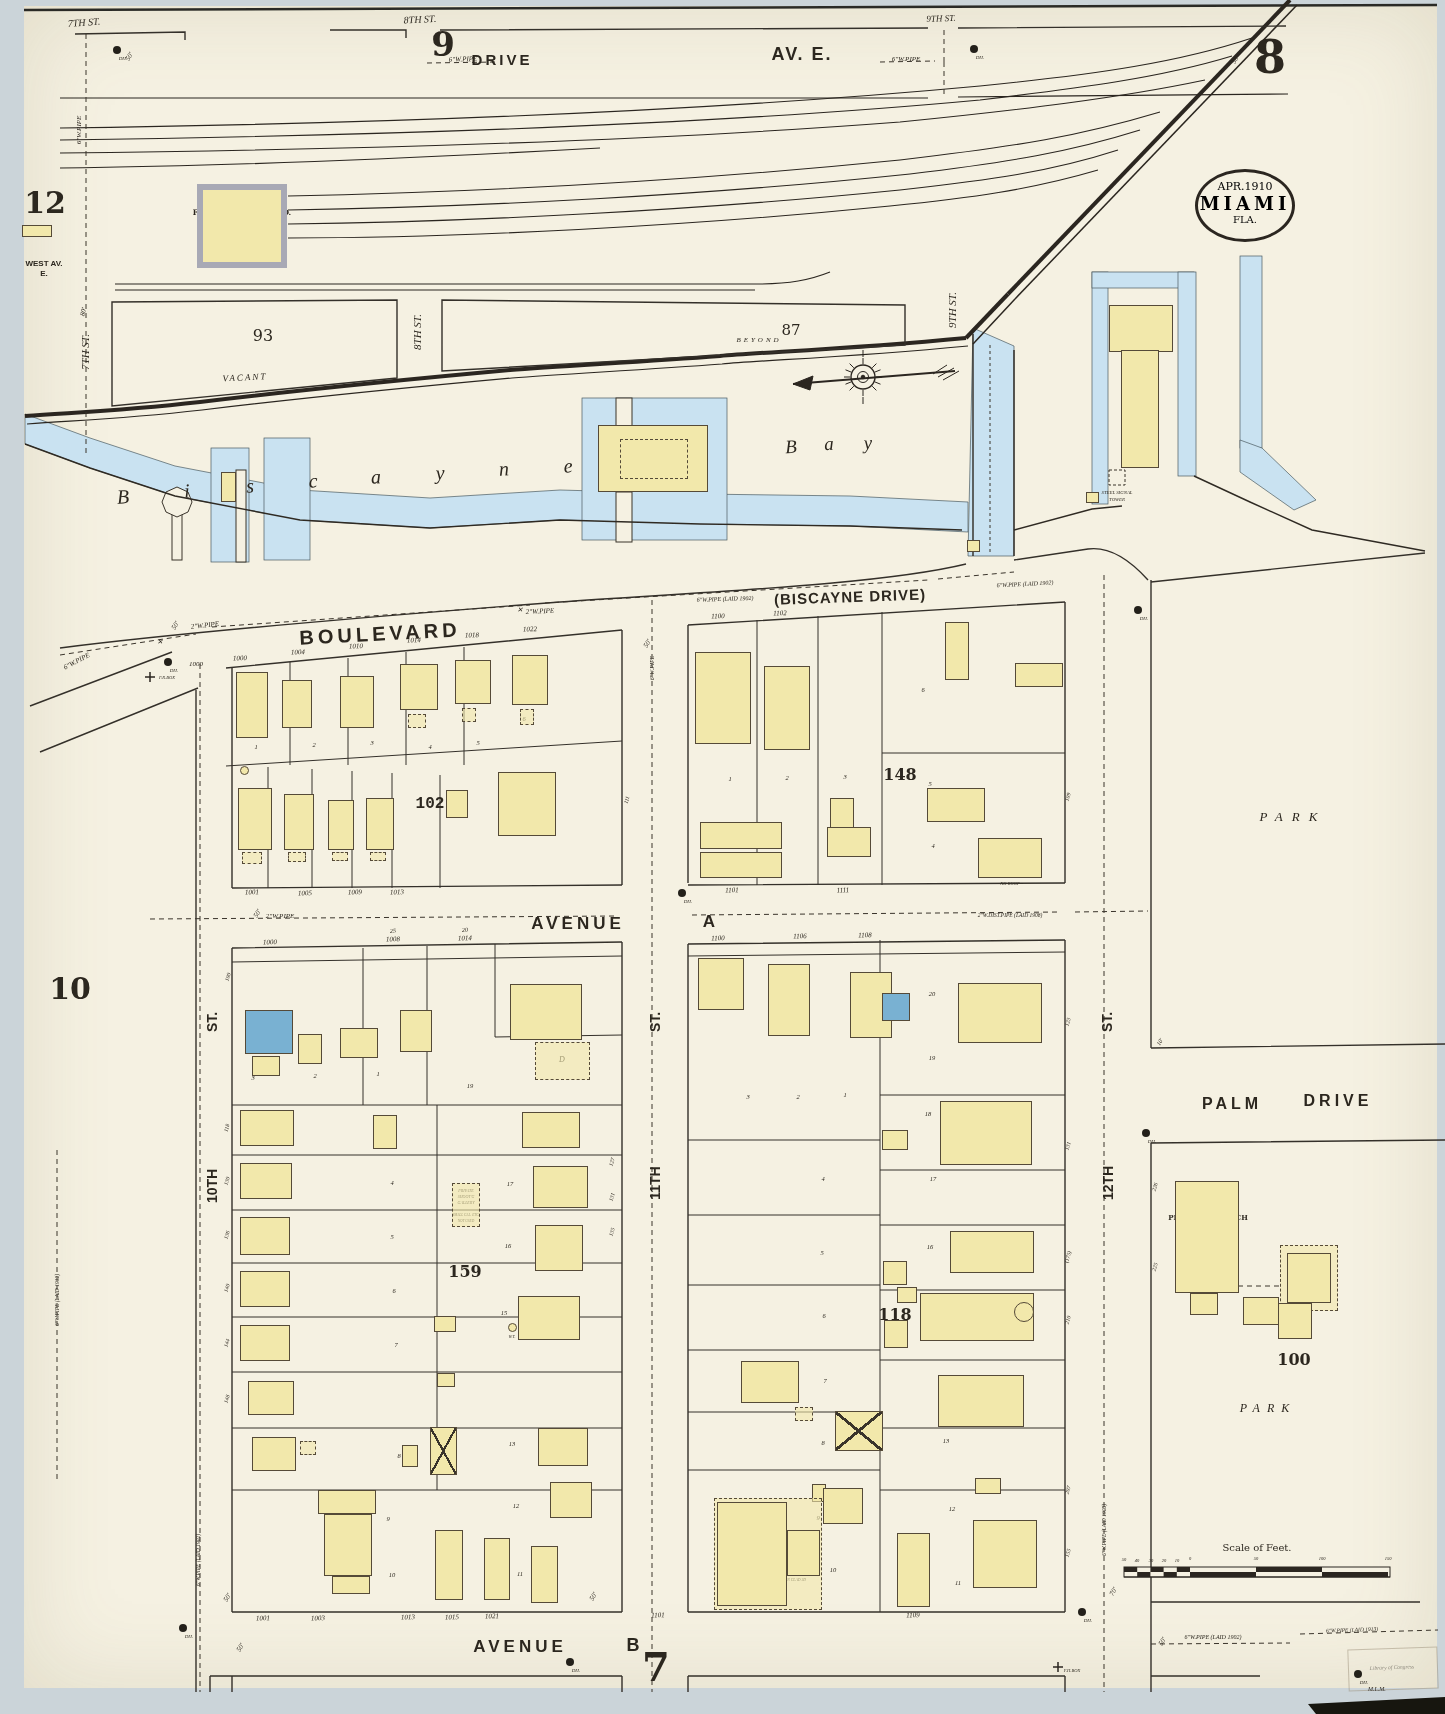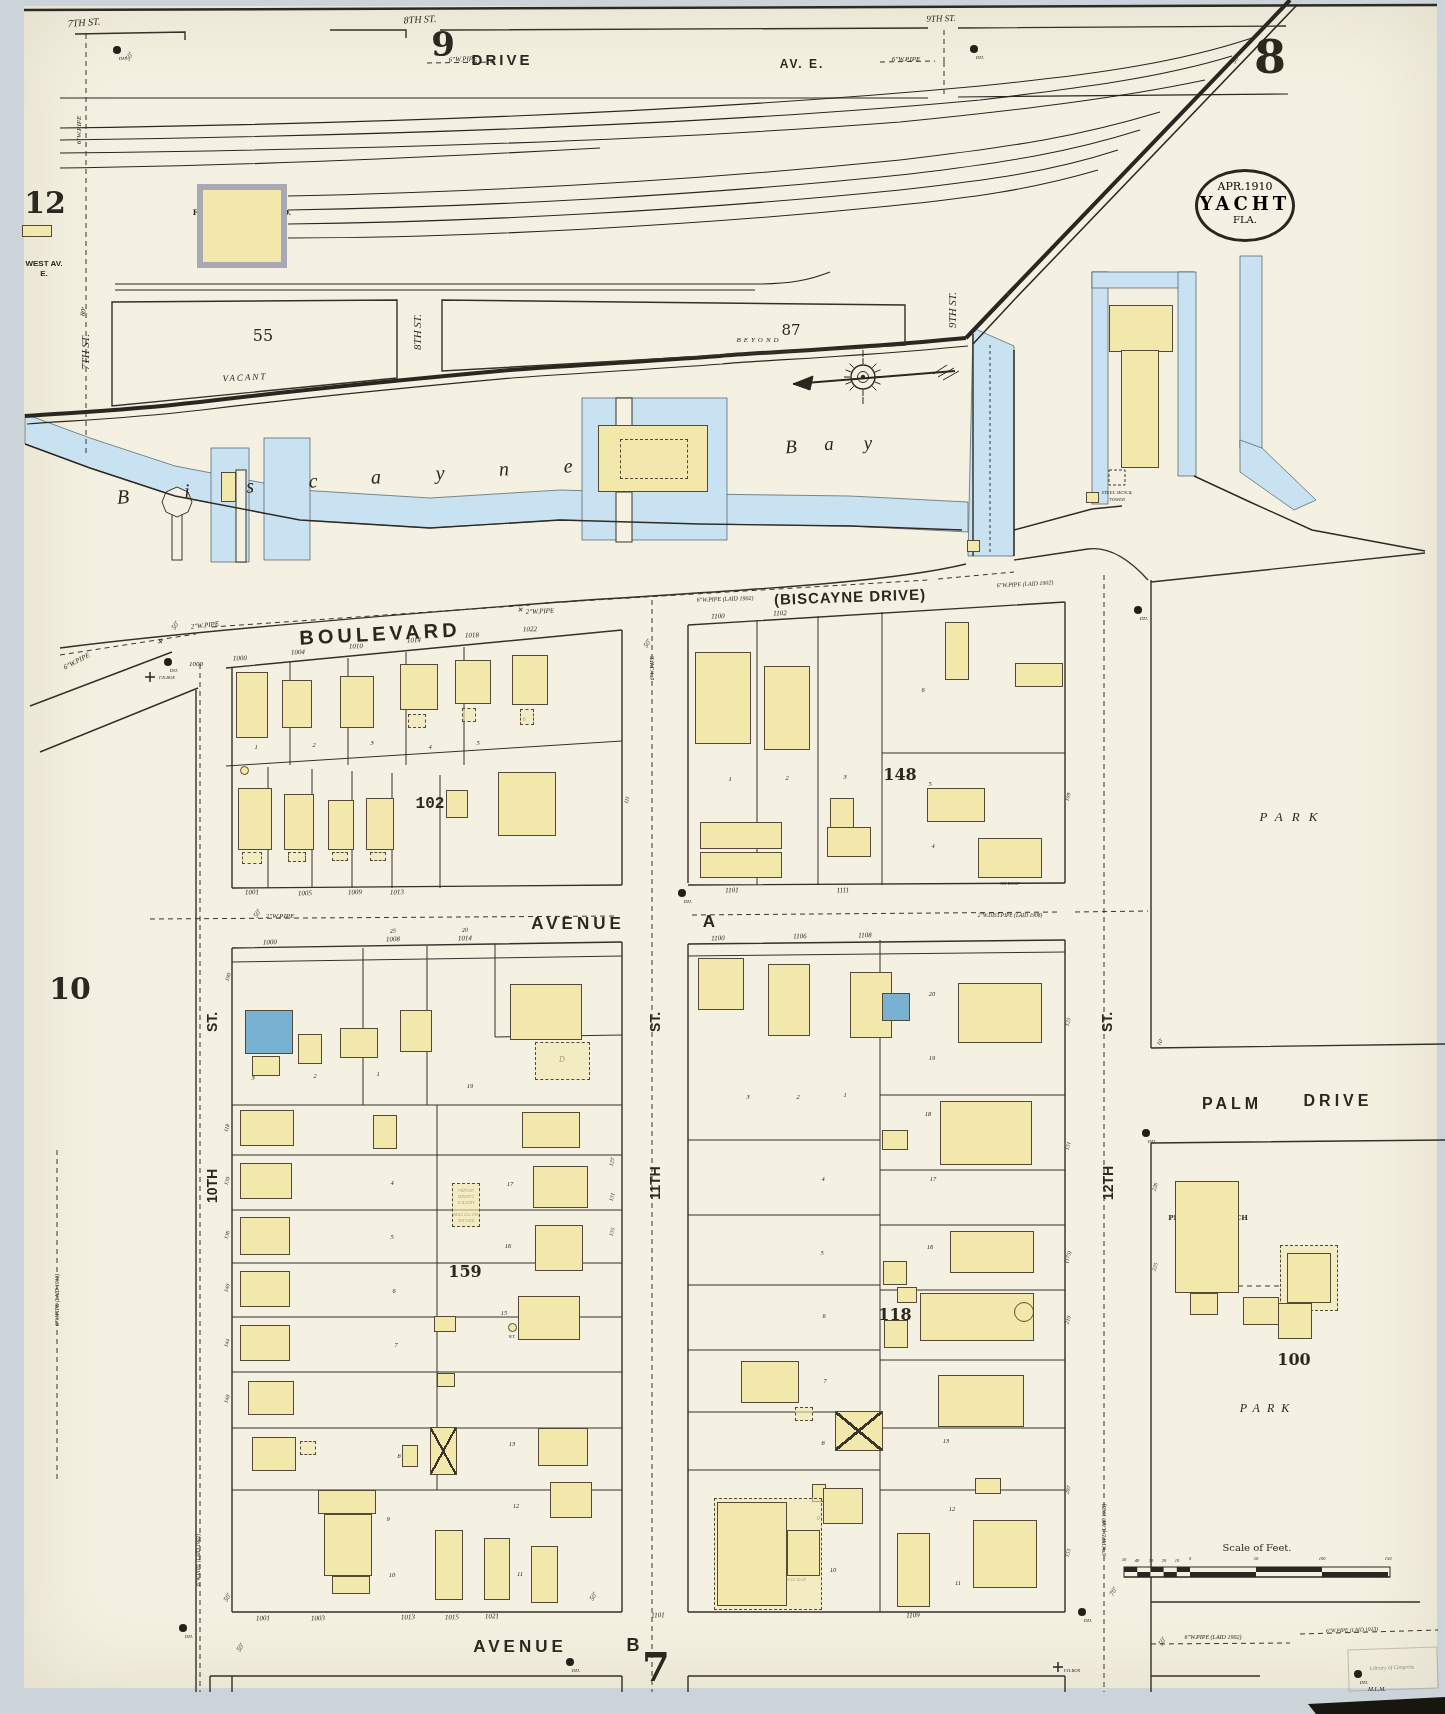--- a/index.html
+++ b/index.html
@@ -185,21 +185,21 @@
     <g stroke="#2b2620" stroke-width="1.5">
       <path d="M150,672 L150,682 M145,677 L155,677"></path>
       <path d="M1058,1662 L1058,1672 M1053,1667 L1063,1667"></path>
     </g>
 
     <polygon points="1308,1704 1445,1697 1445,1714 1316,1714" fill="#17160f"></polygon>
   </svg>
 
   <div id="map">
       <div class="lb c-sn" style="left: 502px; top: 60px; font-size: 15px; letter-spacing: 3px; transform: translate(-50%, -50%) rotate(0deg) scale(1);">DRIVE</div>
-      <div class="lb c-sn" style="left: 802px; top: 64px; font-size: 12px; letter-spacing: 2px; transform: translate(-50%, -50%) rotate(0deg) scale(1);">AV. E.</div>
+      <div class="lb c-sn" style="left: 802px; top: 54px; font-size: 18px; letter-spacing: 2px; transform: translate(-50%, -50%) rotate(0deg) scale(1);">AV. E.</div>
       <div class="lb c-sn" style="left: 380px; top: 634px; font-size: 20px; letter-spacing: 4px; transform: translate(-50%, -50%) rotate(-3deg) scale(1);">BOULEVARD</div>
       <div class="lb c-sn" style="left: 850px; top: 597px; font-size: 15px; letter-spacing: 1px; transform: translate(-50%, -50%) rotate(-2deg) scale(1);">(BISCAYNE  DRIVE)</div>
       <div class="lb c-sn" style="left: 578px; top: 924px; font-size: 17px; letter-spacing: 4px; transform: translate(-50%, -50%) rotate(0deg) scale(1);">AVENUE</div>
       <div class="lb c-sn" style="left: 709px; top: 922px; font-size: 17px; transform: translate(-50%, -50%) rotate(0deg) scale(1);">A</div>
       <div class="lb c-sn" style="left: 520px; top: 1647px; font-size: 17px; letter-spacing: 4px; transform: translate(-50%, -50%) rotate(0deg) scale(1);">AVENUE</div>
       <div class="lb c-sn" style="left: 633px; top: 1645px; font-size: 18px; transform: translate(-50%, -50%) rotate(0deg) scale(1);">B</div>
       <div class="lb c-sn" style="left: 1232px; top: 1104px; font-size: 16px; letter-spacing: 4px; transform: translate(-50%, -50%) rotate(0deg) scale(1);">PALM</div>
       <div class="lb c-sn" style="left: 1338px; top: 1101px; font-size: 16px; letter-spacing: 4px; transform: translate(-50%, -50%) rotate(0deg) scale(1);">DRIVE</div>
       <div class="lb c-sn" style="left: 44px; top: 264px; font-size: 8px; transform: translate(-50%, -50%) rotate(0deg) scale(1);">WEST AV.</div>
       <div class="lb c-sn" style="left: 44px; top: 274px; font-size: 8px; transform: translate(-50%, -50%) rotate(0deg) scale(1);">E.</div>
@@ -214,21 +214,21 @@
       <div class="lb c-sn" style="left: 655px; top: 1022px; font-size: 14px; transform: translate(-50%, -50%) rotate(-90deg) scale(1);">ST.</div>
       <div class="lb c-sn" style="left: 655px; top: 1183px; font-size: 14px; transform: translate(-50%, -50%) rotate(-90deg) scale(1);">11TH</div>
       <div class="lb c-sn" style="left: 1107px; top: 1022px; font-size: 14px; transform: translate(-50%, -50%) rotate(-90deg) scale(1);">ST.</div>
       <div class="lb c-sn" style="left: 1108px; top: 1183px; font-size: 14px; transform: translate(-50%, -50%) rotate(-90deg) scale(1);">12TH</div>
       <div class="lb c-it" style="left: 1293px; top: 817px; font-size: 13px; letter-spacing: 9px; transform: translate(-50%, -50%) rotate(0deg) scale(1);">PARK</div>
       <div class="lb c-it" style="left: 1268px; top: 1408px; font-size: 12px; letter-spacing: 7px; transform: translate(-50%, -50%) rotate(0deg) scale(1);">PARK</div>
       <div class="lb c-bg" style="left: 443px; top: 45px; font-size: 34px; transform: translate(-50%, -50%) rotate(0deg) scale(1);">9</div>
       <div class="lb c-bg" style="left: 45px; top: 203px; font-size: 30px; transform: translate(-50%, -50%) rotate(0deg) scale(1);">12</div>
       <div class="lb c-bg" style="left: 70px; top: 989px; font-size: 30px; transform: translate(-50%, -50%) rotate(0deg) scale(1);">10</div>
       <div class="lb c-bg" style="left: 656px; top: 1667px; font-size: 40px; transform: translate(-50%, -50%) rotate(0deg) scale(1);">7</div>
-      <div class="lb c-se" style="left: 263px; top: 336px; font-size: 16px; transform: translate(-50%, -50%) rotate(0deg) scale(1);">55</div>
+      <div class="lb c-se" style="left: 263px; top: 336px; font-size: 16px; transform: translate(-50%, -50%) rotate(0deg) scale(1);">93</div>
       <div class="lb c-se" style="left: 791px; top: 331px; font-size: 15px; transform: translate(-50%, -50%) rotate(0deg) scale(1);">87</div>
       <div class="lb c-bg" style="left: 430px; top: 804px; font-size: 16px; transform: translate(-50%, -50%) rotate(0deg) scale(1); font-family: Liberation Mono, monospace;">102</div>
       <div class="lb c-bg" style="left: 900px; top: 775px; font-size: 16px; transform: translate(-50%, -50%) rotate(0deg) scale(1);">148</div>
       <div class="lb c-bg" style="left: 465px; top: 1272px; font-size: 16px; transform: translate(-50%, -50%) rotate(0deg) scale(1);">159</div>
       <div class="lb c-bg" style="left: 895px; top: 1315px; font-size: 16px; transform: translate(-50%, -50%) rotate(0deg) scale(1);">118</div>
       <div class="lb c-bg" style="left: 1294px; top: 1360px; font-size: 16px; transform: translate(-50%, -50%) rotate(0deg) scale(1);">100</div>
       <div class="lb c-it" style="left: 123px; top: 497px; font-size: 20px; transform: translate(-50%, -50%) rotate(-3deg) scale(1);">B</div>
       <div class="lb c-it" style="left: 187px; top: 491px; font-size: 20px; transform: translate(-50%, -50%) rotate(-3deg) scale(1);">i</div>
       <div class="lb c-it" style="left: 250px; top: 486px; font-size: 20px; transform: translate(-50%, -50%) rotate(-3deg) scale(1);">s</div>
       <div class="lb c-it" style="left: 313px; top: 481px; font-size: 20px; transform: translate(-50%, -50%) rotate(-3deg) scale(1);">c</div>
@@ -643,21 +643,21 @@
       <div class="dot" style="left: 1082px; top: 1612px;"></div>
       <div class="lb c-it" style="left: 1088px; top: 1621px; font-size: 10px; transform: translate(-50%, -50%) rotate(0deg) scale(0.5);">DH.</div>
       <div class="dot" style="left: 1358px; top: 1674px;"></div>
       <div class="lb c-it" style="left: 1364px; top: 1683px; font-size: 10px; transform: translate(-50%, -50%) rotate(0deg) scale(0.5);">DH.</div>
     </div>
 
   <div id="bignum8">8</div>
 
   <div id="seal">
     <span class="s1">APR.1910</span>
-    <span class="s2">YACHT</span>
+    <span class="s2">MIAMI</span>
     <span class="s3">FLA.</span>
   </div>
 
   <div id="stampbox"></div>
   <div class="lb c-it" style="left:1392px;top:1668px;font-size:5.5px;opacity:.5;transform:translate(-50%,-50%) rotate(-2deg);">Library of Congress</div>
   <div id="mlm">M.L.M.</div>
   <div class="lb c-se" style="left:1257px;top:1548px;font-size:10px;transform:translate(-50%,-50%);">Scale of Feet.</div>
 </div>
 
 </body></html>

